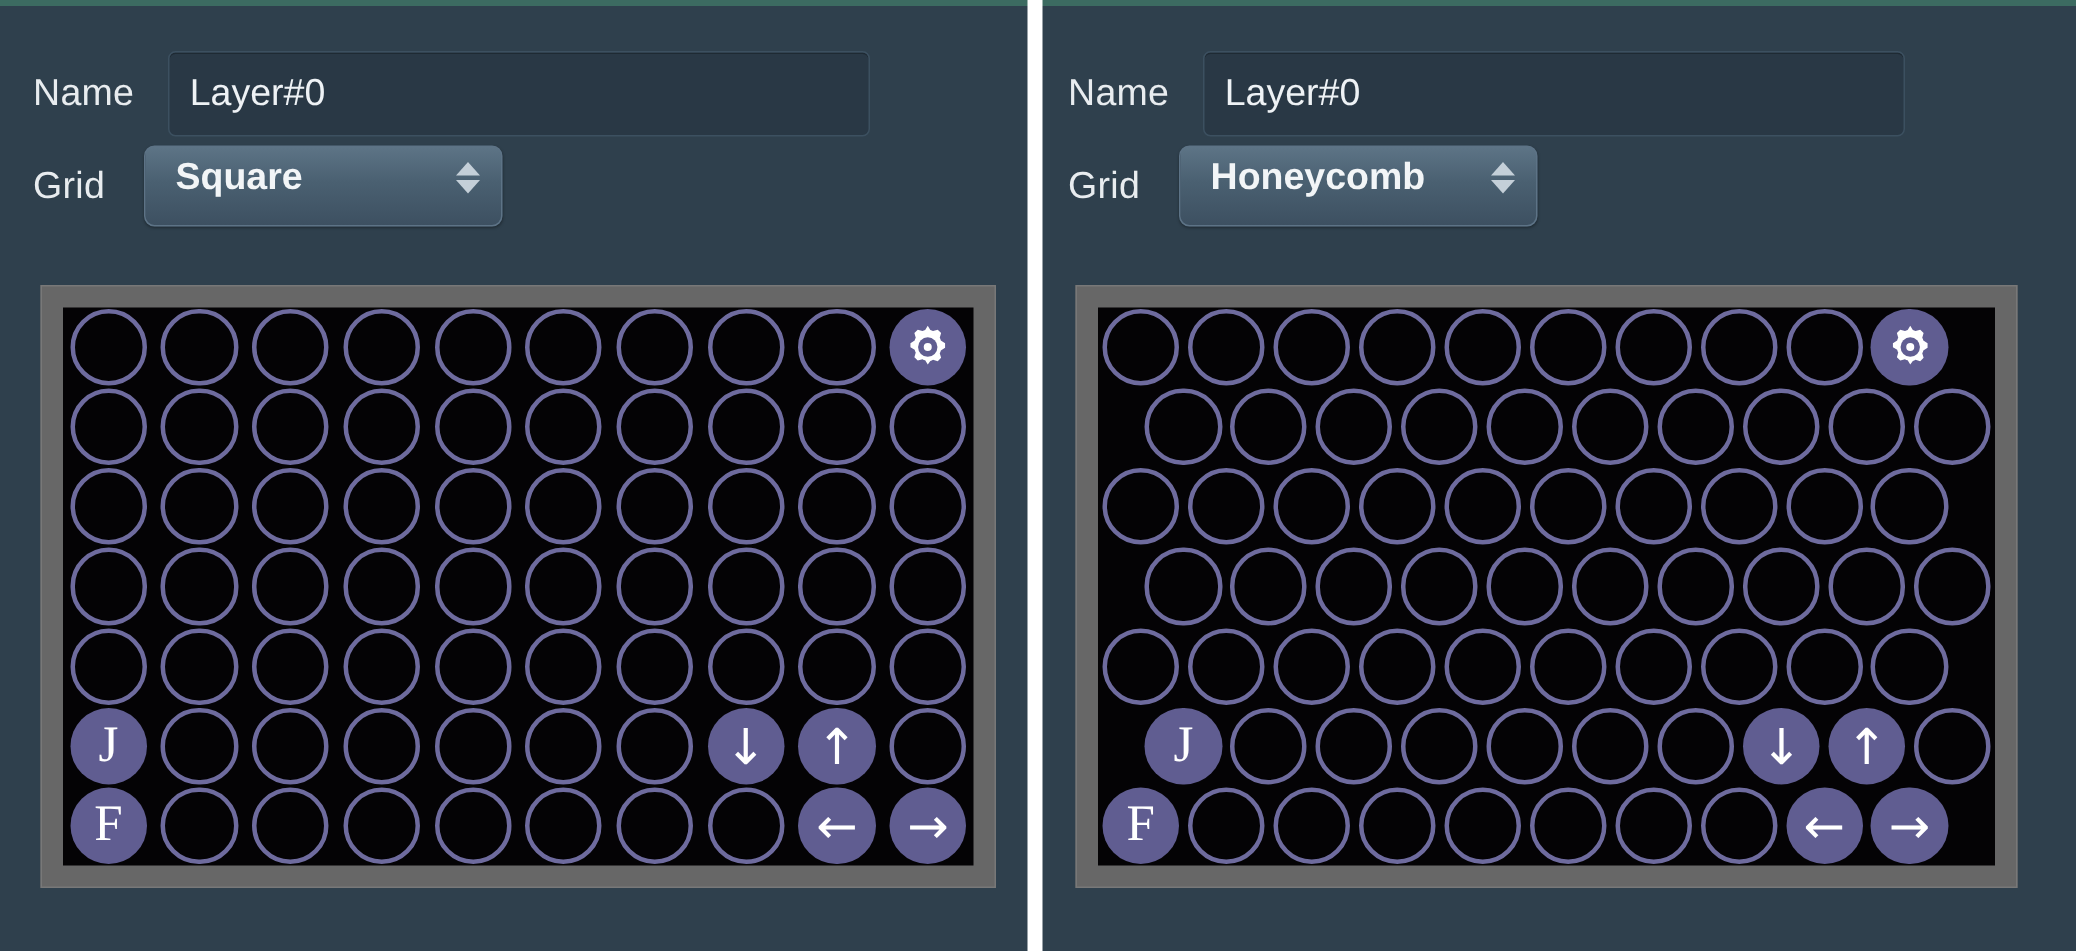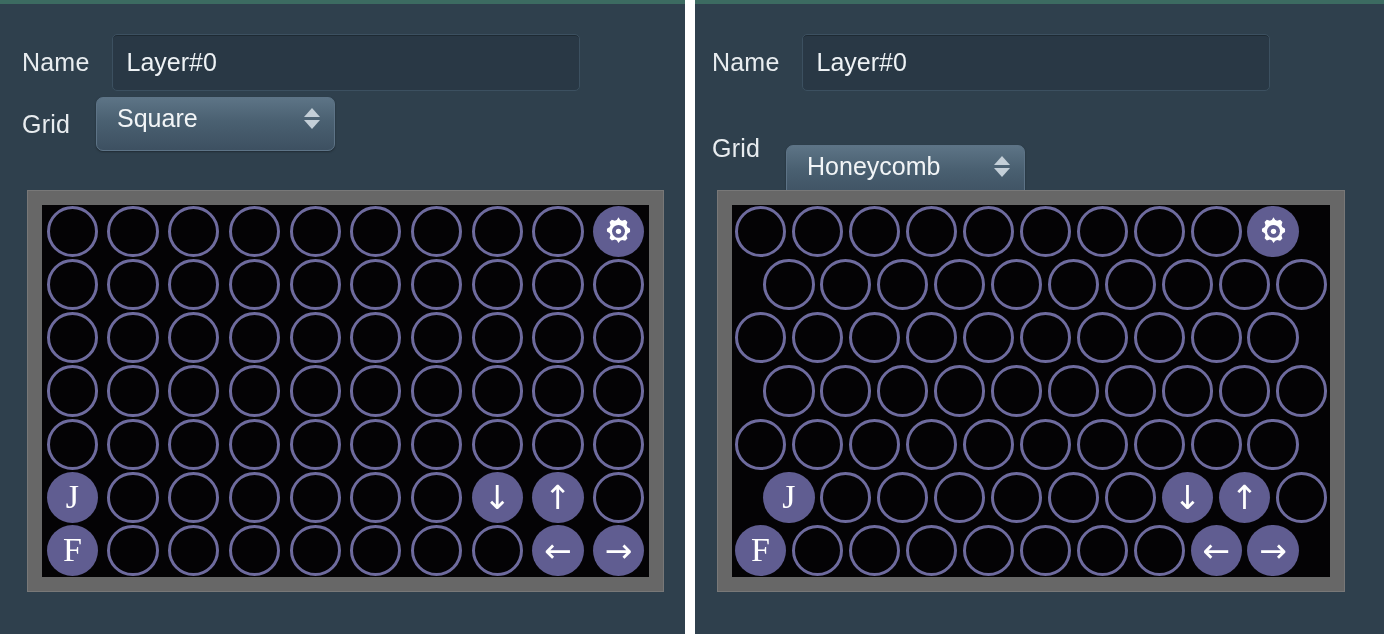--- a/index.html
+++ b/index.html
@@ -54,20 +54,21 @@
     display: inline-flex;
     align-items: center;
     justify-content: space-between;
     height: 54px;
     border-radius: 7px;
     border: 1px solid #5d7386;
     background: linear-gradient(180deg, #5d7486 0%, #4a6071 45%, #3d5061 100%);
     padding: 0 14px 12px 20px;
     cursor: pointer;
     box-shadow: 0 1px 2px rgba(0,0,0,0.35);
+    font-weight: bold;
   }
   .dropdown-label {
     color: #f2f5f7;
     font-size: 25px;
     white-space: nowrap;
   }
   .spinner {
     display: flex; flex-direction: column; align-items: center;
     gap: 3px; margin-left: 22px;
   }
@@ -250,21 +251,21 @@
   <div class="panel-divider"></div>
 
   <div class="panel panel-right">
     <div class="form-row row-name" style="left:17px;">
       <span class="field-label">Name</span>
       <input class="text-input" type="text" style="margin-left: 22px; width: 468px; height: 57px;" placeholder="Layer#0" value="Layer#0">
     </div>
 
     <div class="form-row row-grid" style="left:17px;">
       <span class="field-label">Grid</span>
-      <div class="dropdown" style="margin-left:26px; width:239px;margin-top:48px;">
+      <div class="dropdown" style="margin-left:26px; width:239px;">
         <span class="dropdown-label">Honeycomb</span>
         <span class="spinner">
           <span class="tri up"></span>
           <span class="tri down"></span>
         </span>
       </div>
     </div>
 
     <div class="grid-frame" id="frame-right" style="left:22px; top:186px; width:628px; height:402px;">
       <div class="grid-canvas" id="canvas-right">

